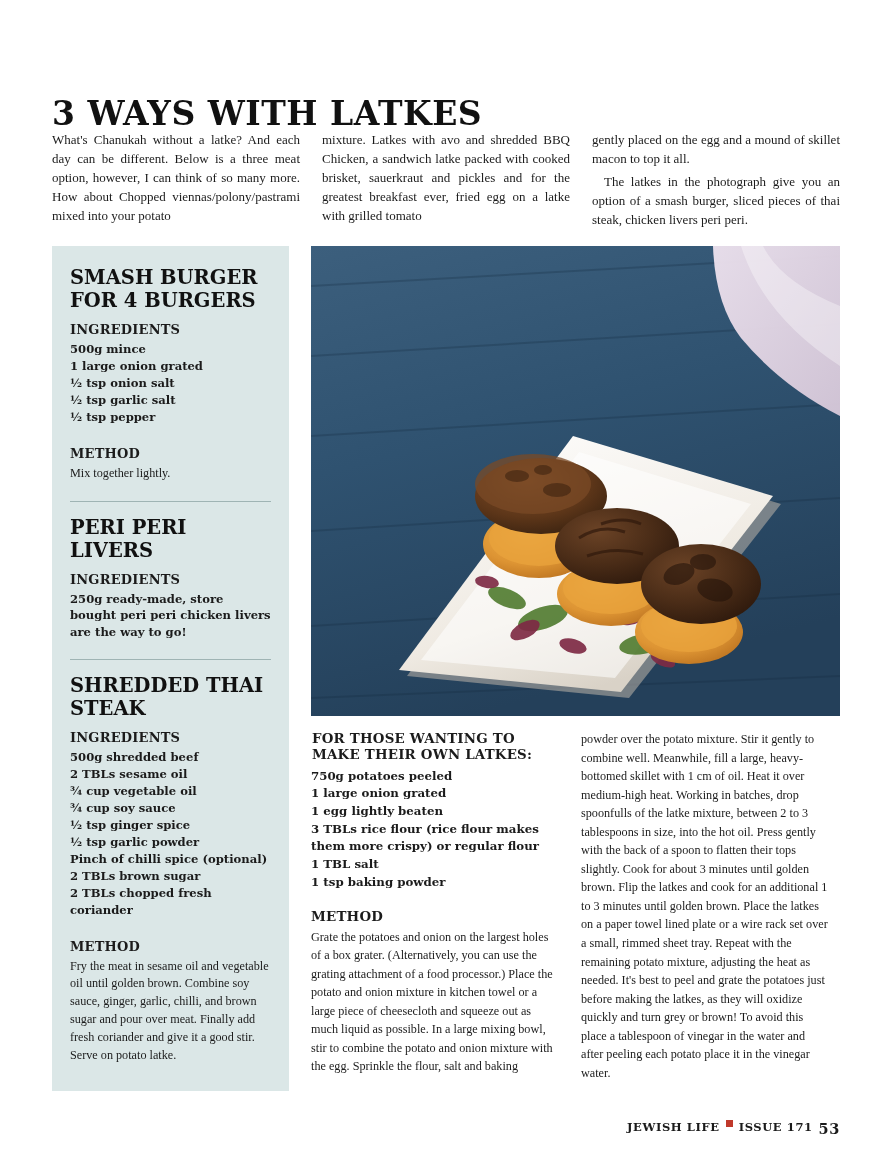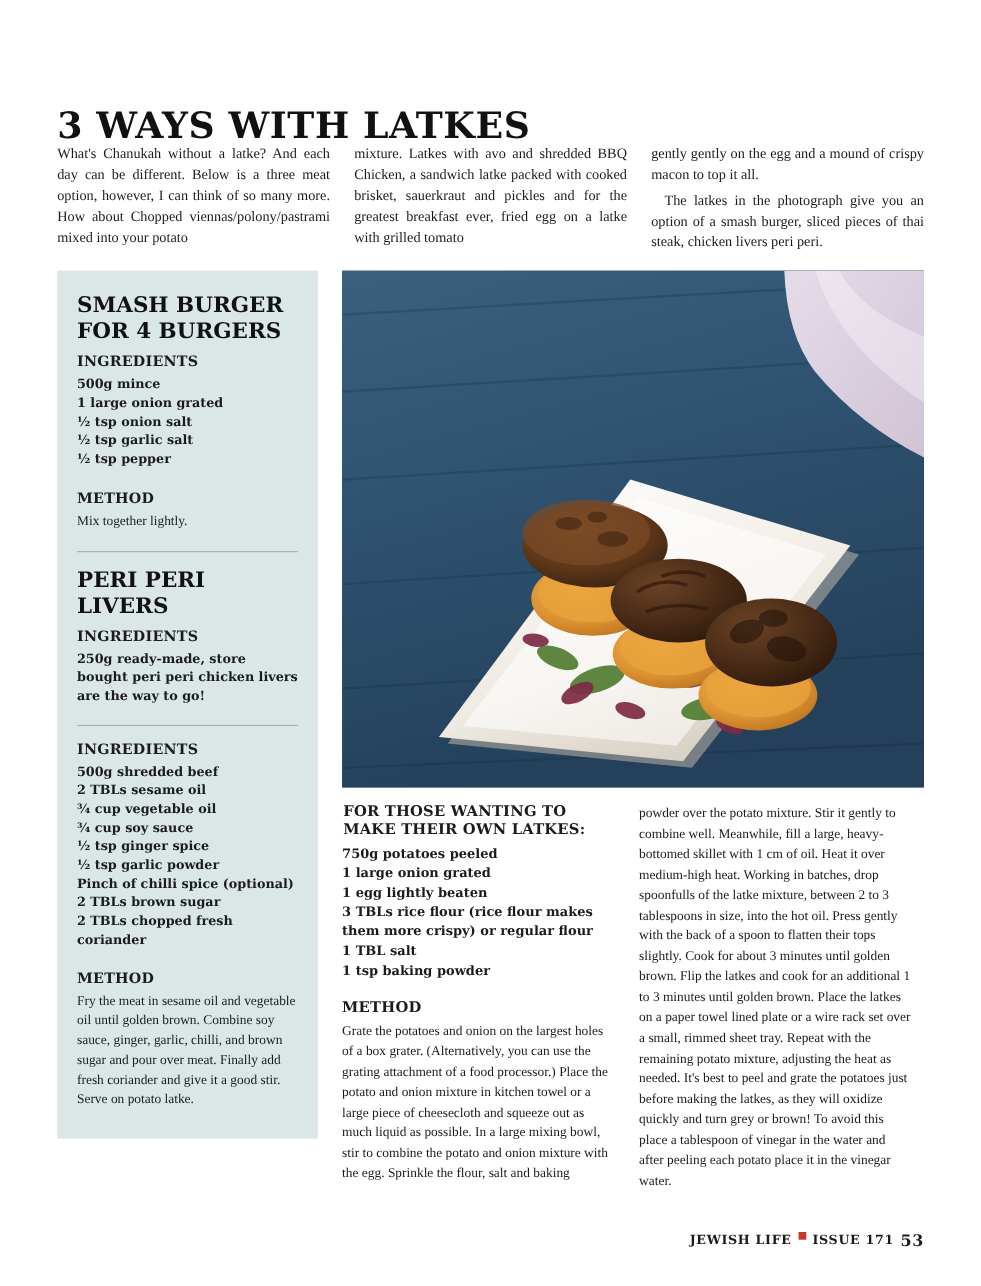--- a/index.html
+++ b/index.html
@@ -172,21 +172,21 @@
   <h1 class="title">3 WAYS WITH LATKES</h1>
 
   <div class="intro">
     <div class="col">
       <p>What's Chanukah without a latke? And each day can be different. Below is a three meat option, however, I can think of so many more. How about Chopped viennas/polony/pastrami mixed into your potato</p>
     </div>
     <div class="col">
       <p>mixture. Latkes with avo and shredded BBQ Chicken, a sandwich latke packed with cooked brisket, sauerkraut and pickles and for the greatest breakfast ever, fried egg on a latke with grilled tomato</p>
     </div>
     <div class="col">
-      <p>gently gently on the egg and a mound of crispy macon to top it all.</p>
+      <p>gently placed on the egg and a mound of skillet macon to top it all.</p>
       <p class="indent">The latkes in the photograph give you an option of a smash burger, sliced pieces of thai steak, chicken livers peri peri.</p>
     </div>
   </div>
 
   <aside class="sidebar">
 
     <div class="sb-block">
       <h2 class="sb-h1">SMASH BURGER FOR 4 BURGERS</h2>
       <div class="sb-sub">INGREDIENTS</div>
       <pre class="sb-list" style="font-family:'DejaVu Serif',serif;white-space:pre-wrap;">500g mince
@@ -203,20 +203,21 @@
 
     <div class="sb-block">
       <h2 class="sb-h1">PERI PERI LIVERS</h2>
       <div class="sb-sub">INGREDIENTS</div>
       <pre class="sb-list" style="font-family:'DejaVu Serif',serif;white-space:pre-wrap;">250g ready-made, store bought peri peri chicken livers are the way to go!</pre>
     </div>
 
     <div class="sb-rule"></div>
 
     <div class="sb-block">
+      <h2 class="sb-h1">SHREDDED THAI STEAK</h2>
       <div class="sb-sub">INGREDIENTS</div>
       <pre class="sb-list" style="font-family:'DejaVu Serif',serif;white-space:pre-wrap;">500g shredded beef
 2 TBLs sesame oil
 ¾ cup vegetable oil
 ¾ cup soy sauce
 ½ tsp ginger spice
 ½ tsp garlic powder
 Pinch of chilli spice (optional)
 2 TBLs brown sugar
 2 TBLs chopped fresh coriander</pre>

